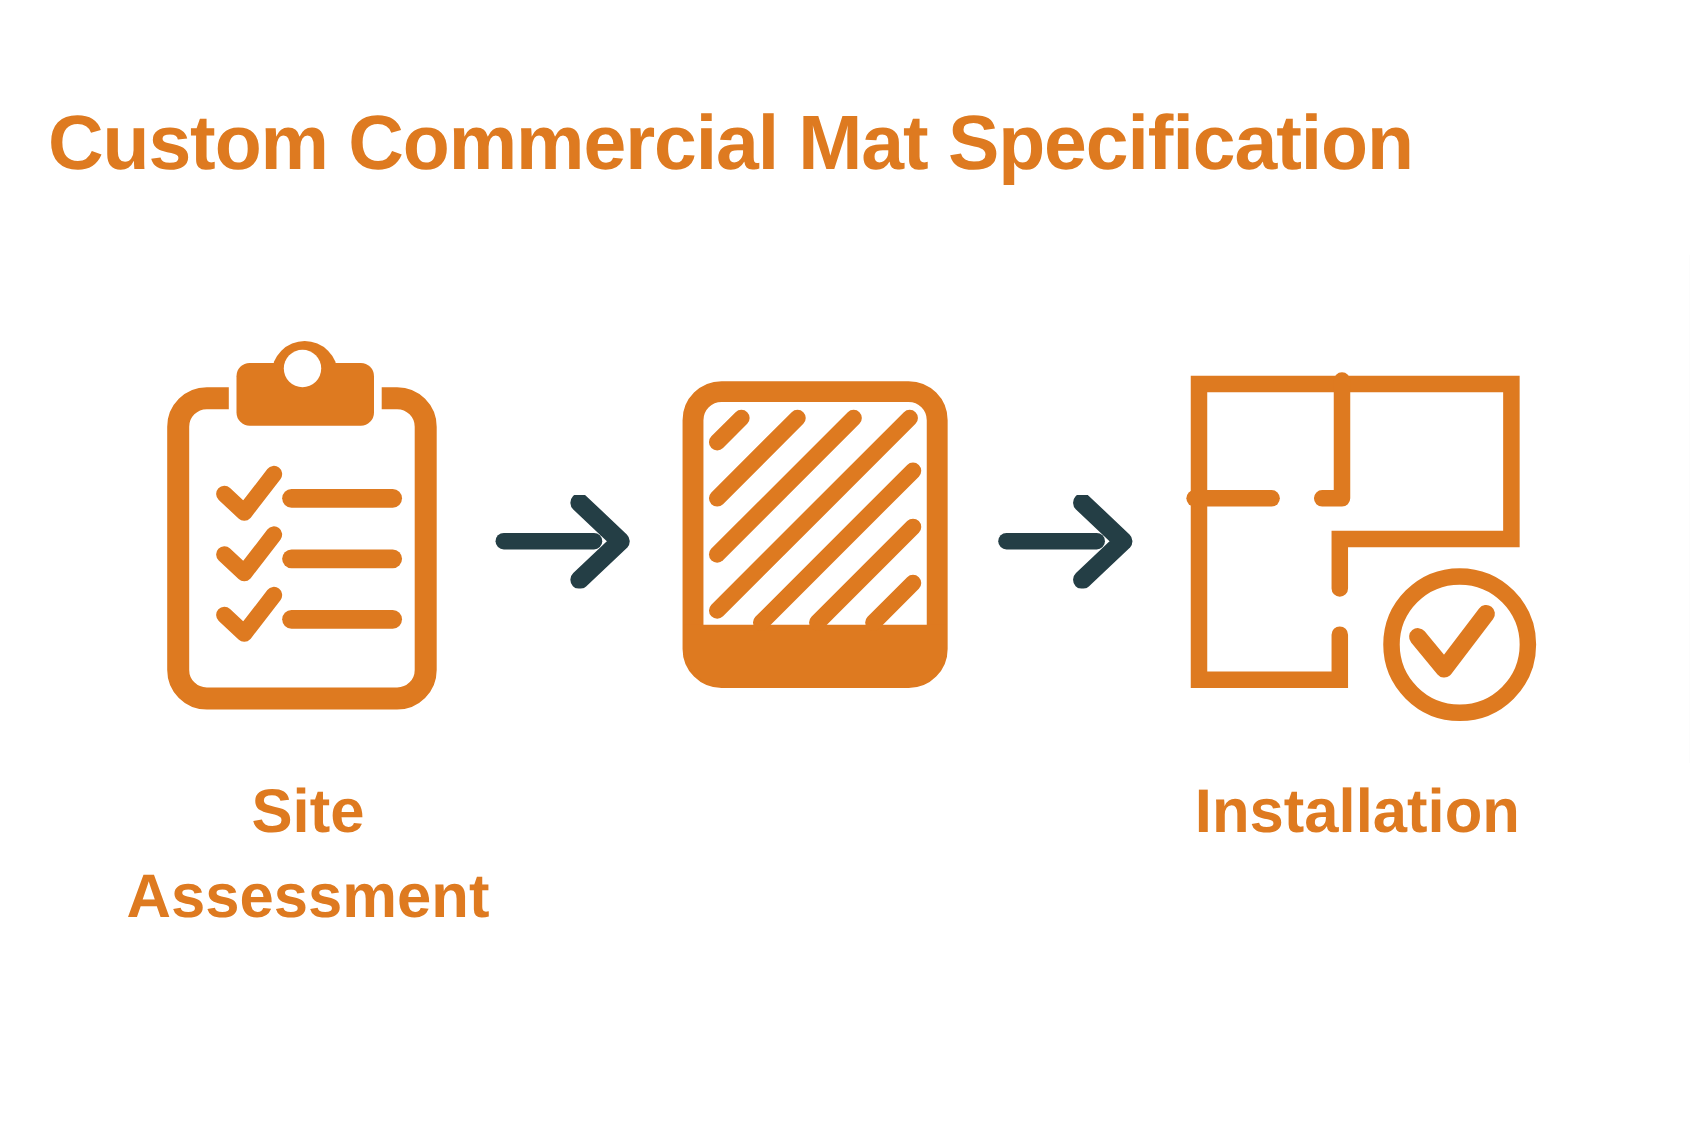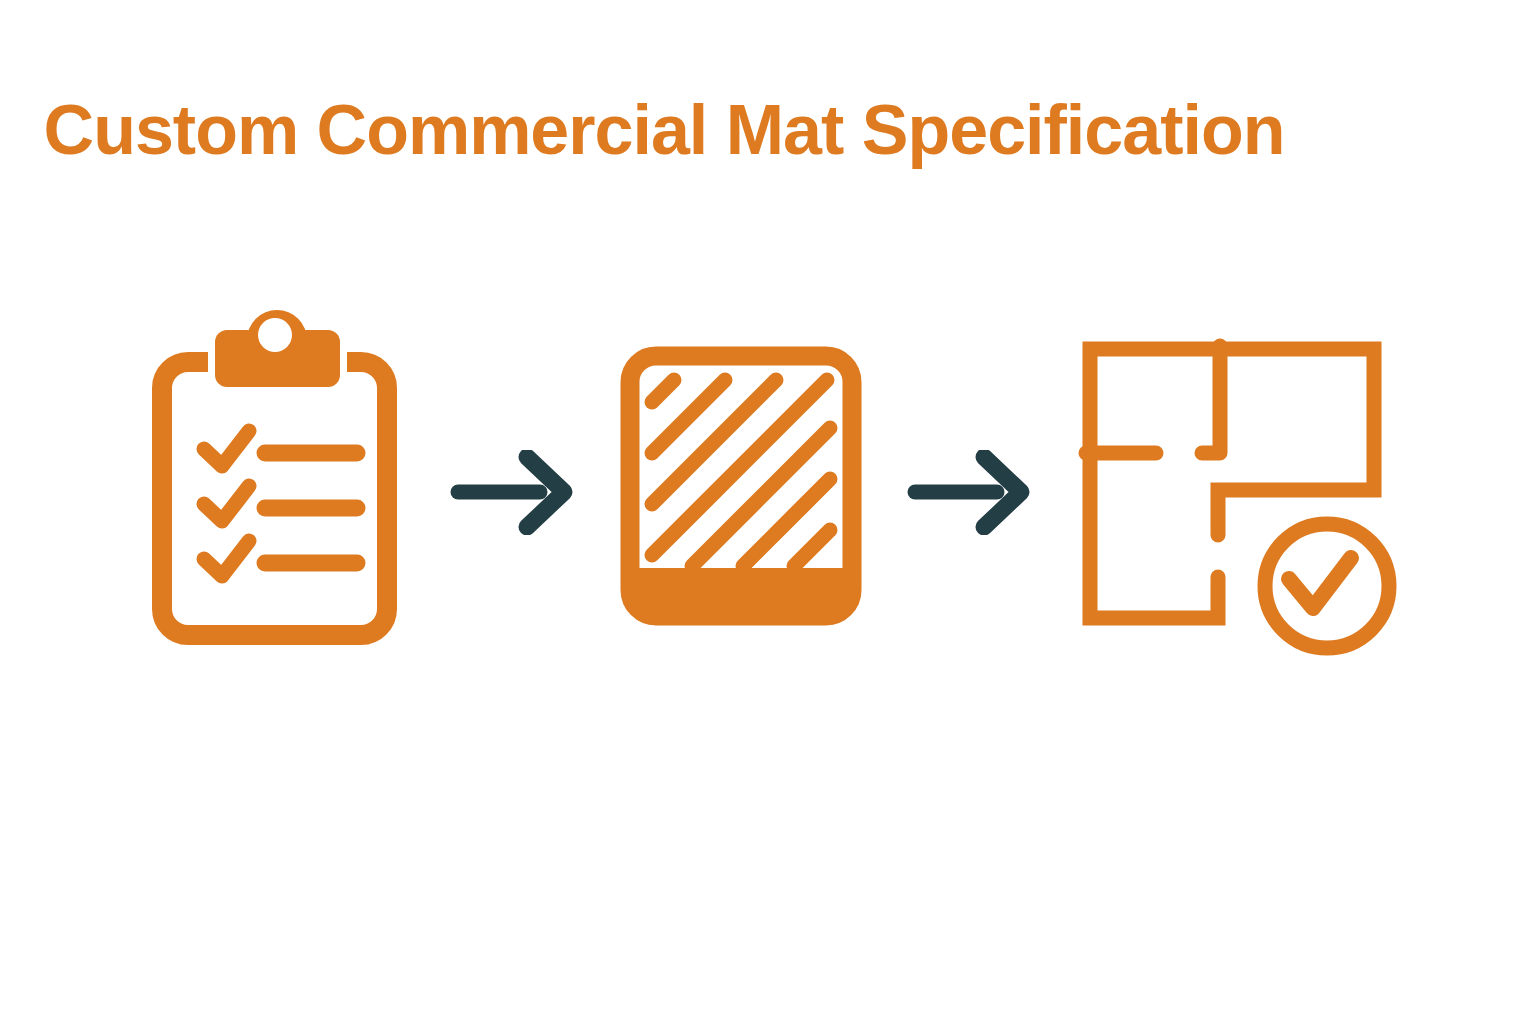--- a/index.html
+++ b/index.html
@@ -119,14 +119,16 @@
     <path d="M 142,241 L 142,282 L 14,282 L 14,13 L 298,13 L 298,154 L 142,154 L 142,199" class="no-fill stroke-accent" stroke-width="15" stroke-linecap="round" stroke-linejoin="miter"></path>
 
     <path d="M 144,10 L 144,117 L 126,117" class="no-fill stroke-accent" stroke-width="15" stroke-linecap="round" stroke-linejoin="round"></path>
 
     <line x1="10" y1="117" x2="80" y2="117" class="stroke-accent" stroke-width="15" stroke-linecap="round"></line>
 
     <circle cx="251" cy="250" r="62" class="no-fill stroke-accent" stroke-width="15"></circle>
     <polyline points="213,243 237,272 275,222" class="no-fill stroke-accent" stroke-width="16" stroke-linecap="round" stroke-linejoin="round"></polyline>
   </svg>
 
+  <div class="step-label label-1">Site Assessment</div>
+  <div class="step-label label-3">Installation</div>
 
 </div>
 
 </body></html>

